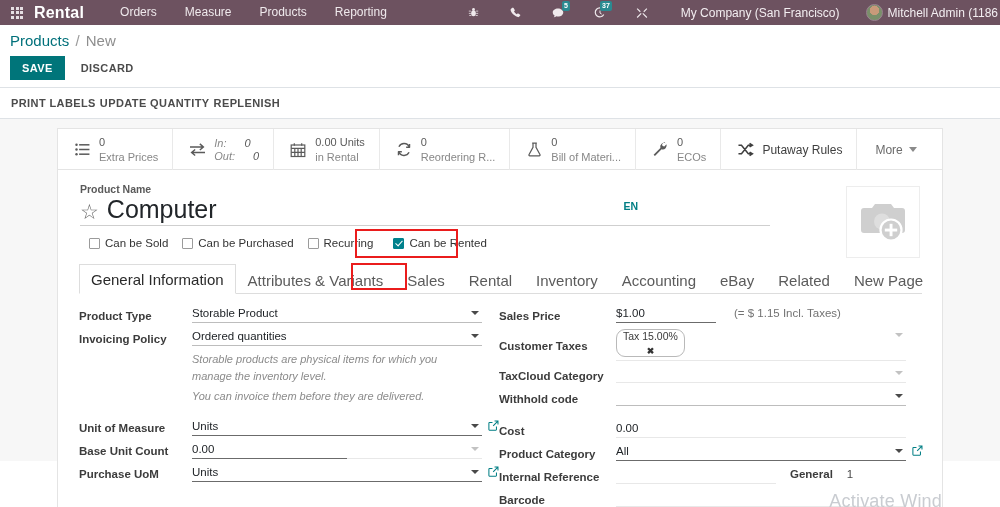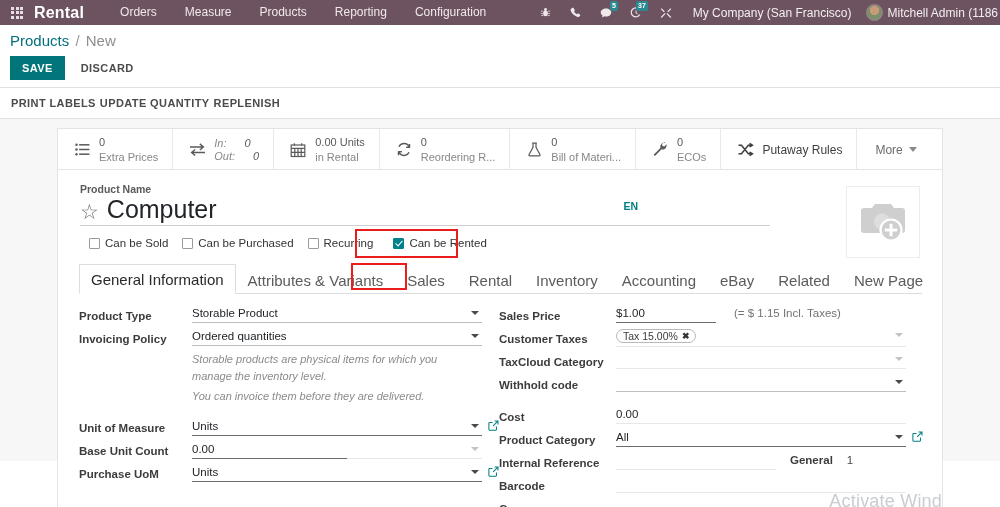--- a/index.html
+++ b/index.html
@@ -40,21 +40,21 @@
     margin-right: 22px; letter-spacing: .2px;
     cursor: pointer;
   }
   .nav-menu { display: flex; align-items: center; gap: 0; }
   .nav-menu .nav-item {
     padding: 0 14px; line-height: 25px;
     color: #efe9ec; cursor: pointer; font-size: 12px;
   }
   .nav-right {
     position: absolute; right: 0; top: 0; height: 25px;
-    display: flex; align-items: center; gap: 4px;
+    display: flex; align-items: center; gap: 16px;
   }
   .sysicon {
     width: 26px; height: 25px;
     display: flex; align-items: center; justify-content: center;
     position: relative; cursor: pointer; color: #f0eaed;
   }
   .badge {
     position: absolute; top: 1px; right: 1px;
     background: #2a8a91; color: #fff;
     font-size: 7px; line-height: 8px;
@@ -201,20 +201,21 @@
     cursor: pointer;
   }
   .caret.faint { border-top-color: #c2c2c2; }
   .ext-link { position: absolute; right: -17px; top: 0px; color: #017e84; font-size: 12px; cursor: pointer; }
   .hint { font-size: 11px; color: #8b8b8b; font-style: italic; line-height: 1.5; margin-top: 2px; padding-right: 14px;}
   .tag {
     display: inline-flex; align-items: center; gap: 4px;
     border: 1px solid #b9b9b9; border-radius: 9px;
     padding: 0px 6px; font-size: 10.5px; color: #3a3a3a;
     background: #fff;
+    flex-direction: column;
   }
   .tag .x { font-size: 9px; color: #333; cursor: pointer; font-weight: 700;}
   .incl-tax { font-size: 11.5px; color: #727272; position: absolute; left: 118px; top: 0; white-space: nowrap;}
   .price-field { width: 100px; }
   .ver-wrap { display: flex; align-items: flex-start; }
   .ver-lbl { font-size: 11.5px; font-weight: 700; color: #3c3c3c; margin-left: 14px; white-space: nowrap; }
   .ver-val { font-size: 11.5px; color: #4a4a4a; margin-left: 14px; }
 
   .watermark {
     position: absolute; right: 0px; bottom: -2px;
@@ -239,21 +240,20 @@
         <i></i>
         <i></i>
     </span>
   </div>
   <div class="brand">Rental</div>
   <div class="nav-menu">
     <div class="nav-item">Orders</div>
     <div class="nav-item">Measure</div>
     <div class="nav-item">Products</div>
     <div class="nav-item">Reporting</div>
-    <div class="nav-item">Configuration</div>
   </div>
 
   <div class="nav-right">
     <div class="sysicon">
       <svg width="11" height="11" viewBox="0 0 16 16" fill="#efe9ec">
           <ellipse cx="8" cy="9" rx="3.4" ry="4.4"></ellipse>
           <circle cx="8" cy="3.6" r="2"></circle>
           <rect x="1.2" y="5.4" width="3" height="1.1"></rect>
           <rect x="11.8" y="5.4" width="3" height="1.1"></rect>
           <rect x="1.2" y="8.6" width="3" height="1.1"></rect>

